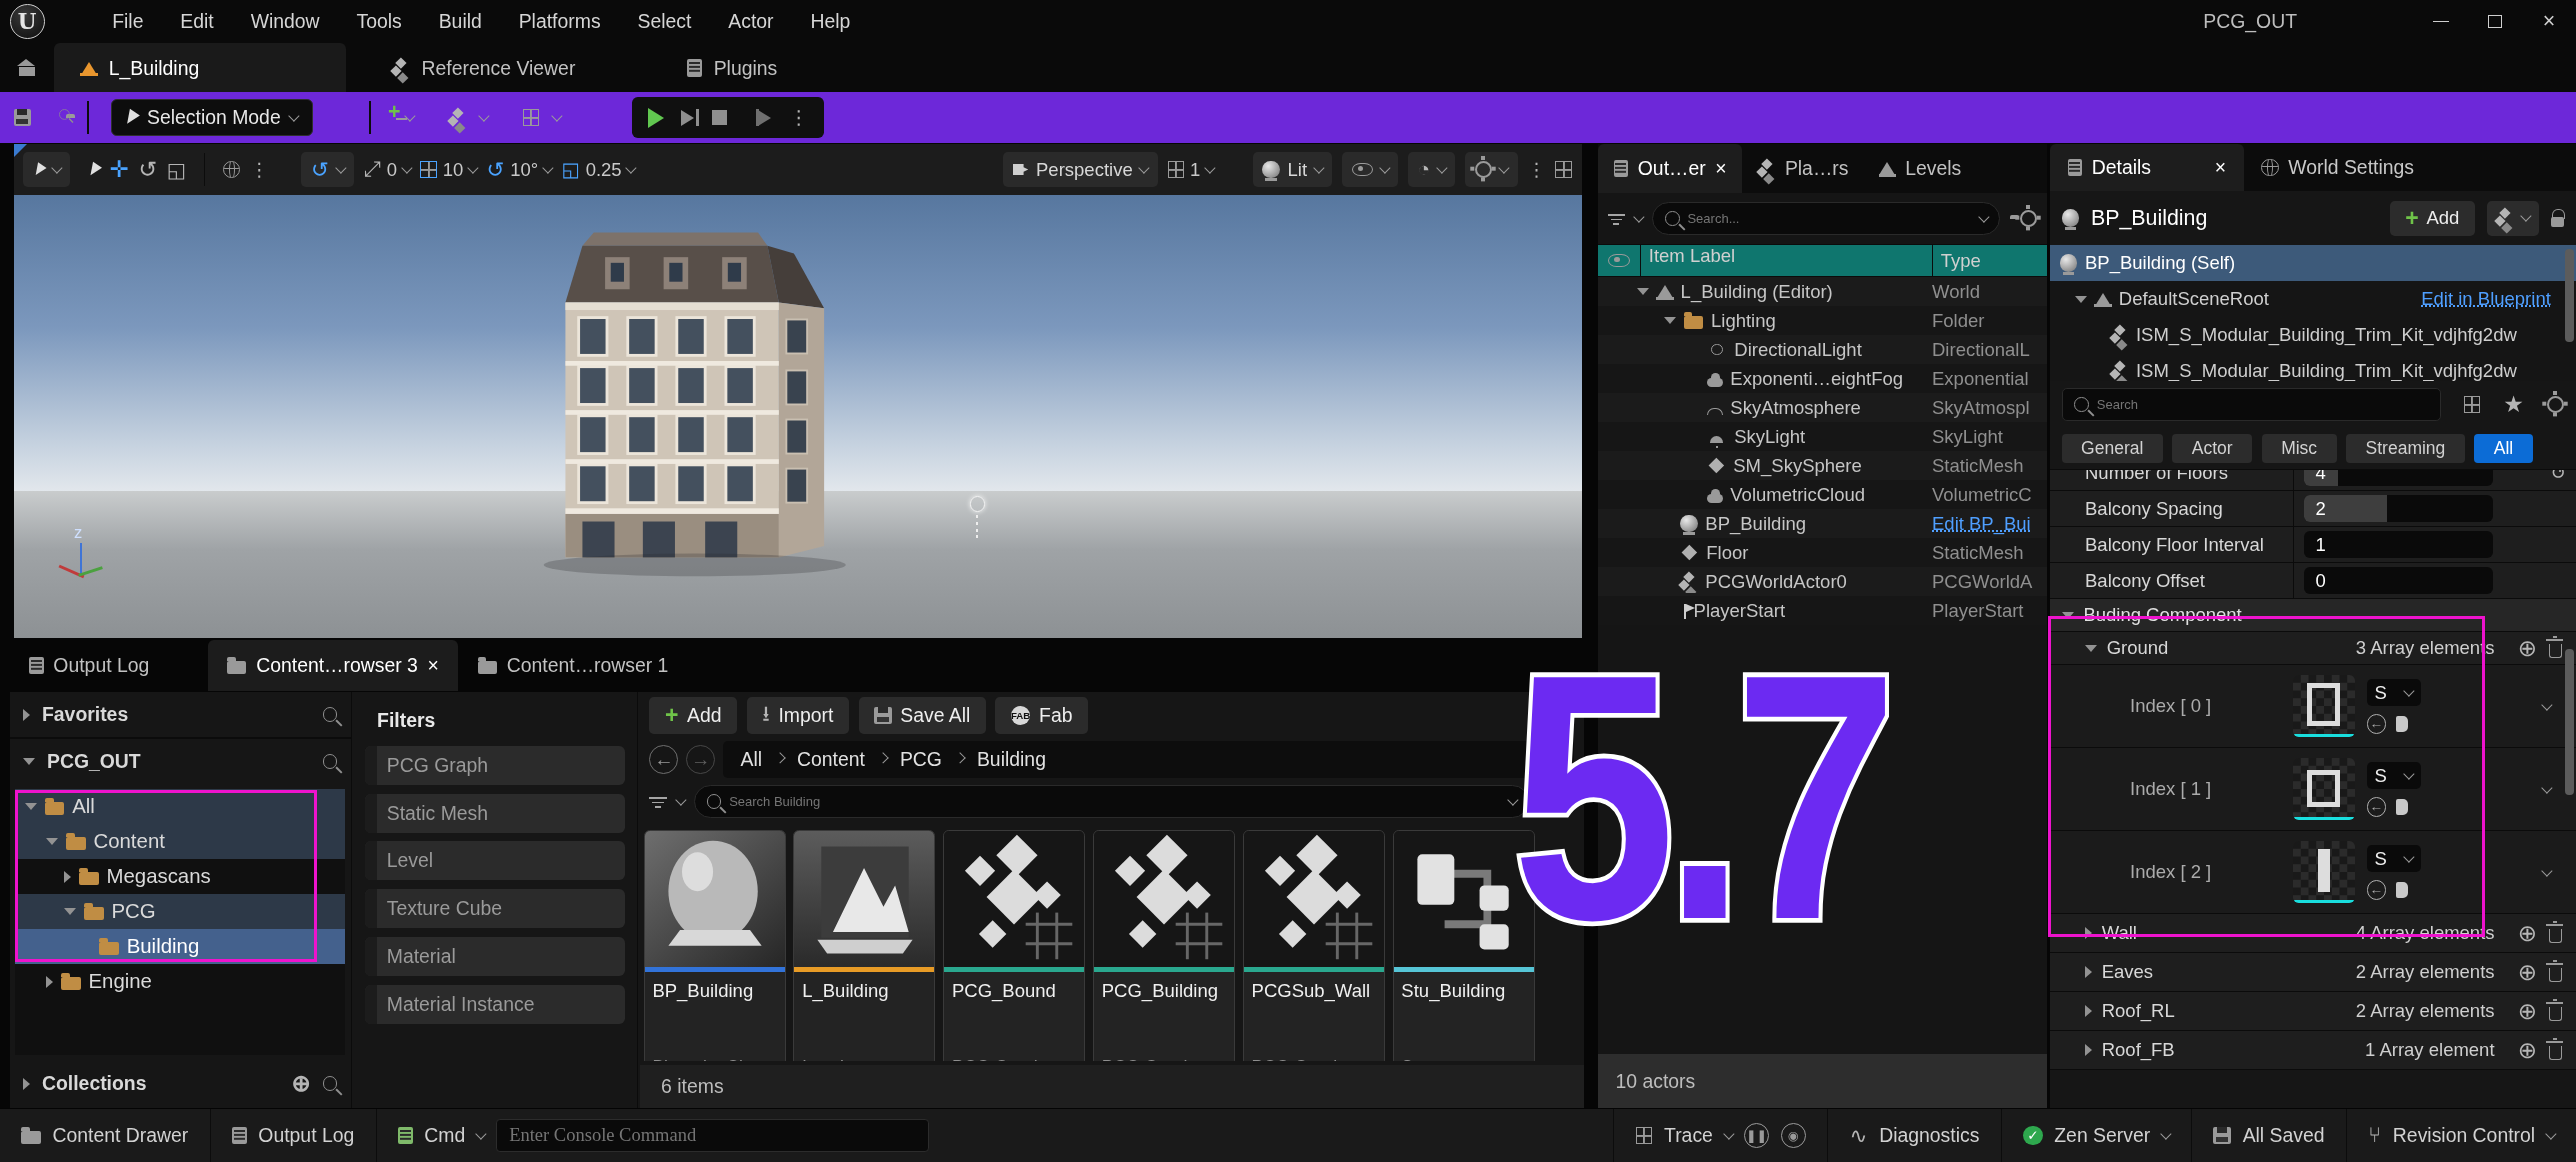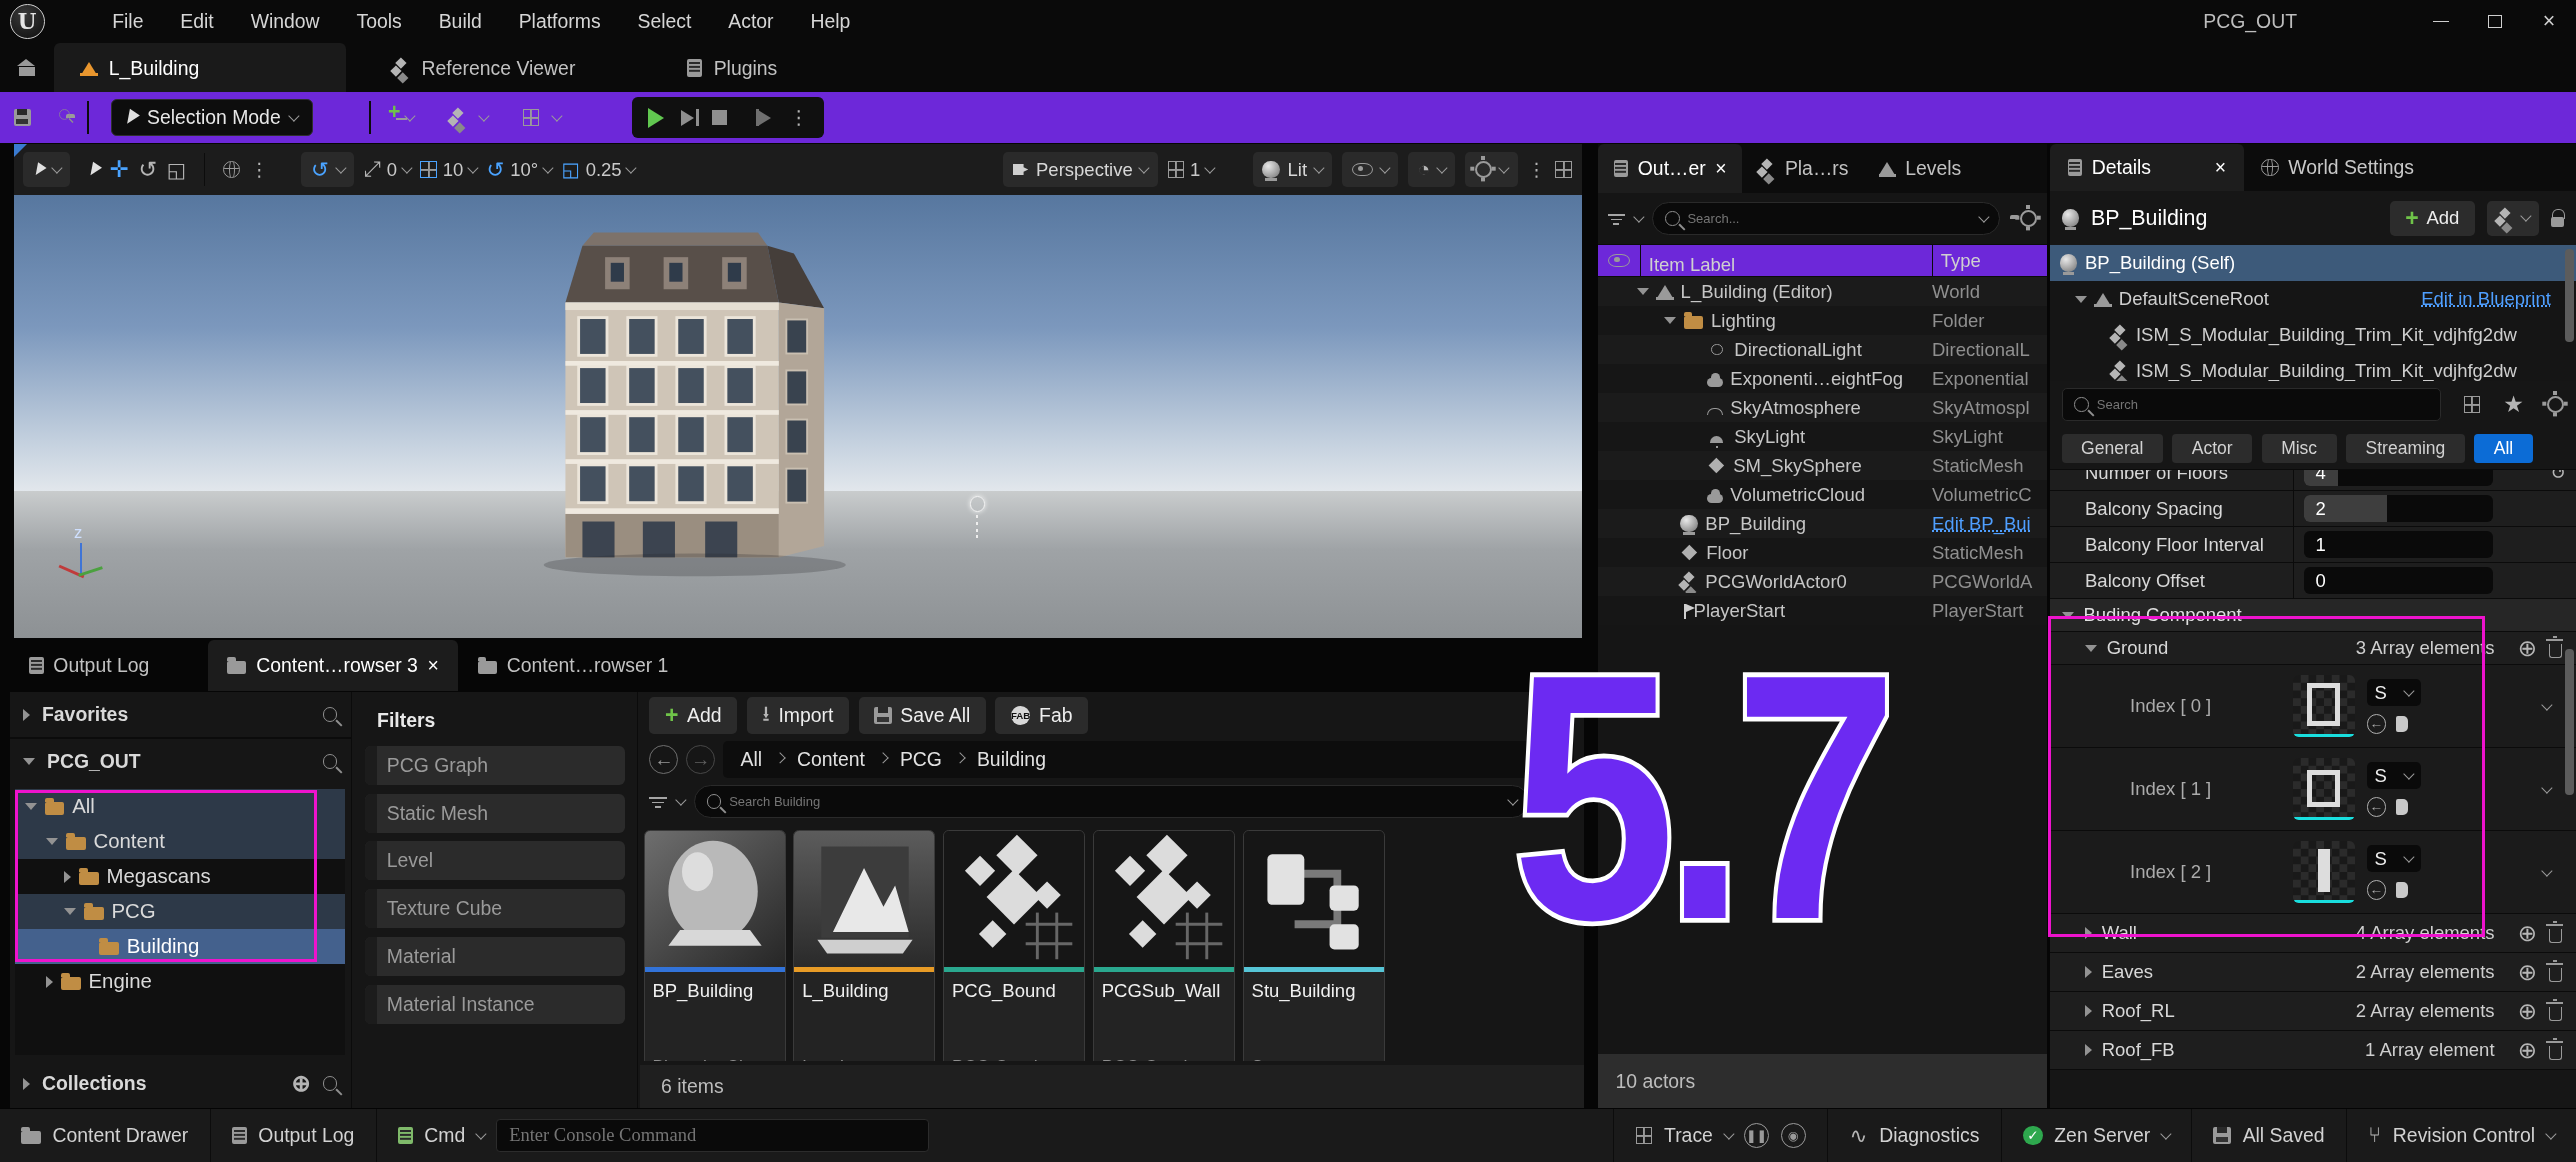--- a/index.html
+++ b/index.html
@@ -103,21 +103,21 @@
   .gzl{position:absolute;left:21.4px;top:-11.7px;color:#cfe0ff;font-size:16.5px}
 
   
   .outliner{left:1598px;top:144px;width:449px;height:964px;background:#151515}
   .otabs{height:49px;background:#0c0c0c;display:flex;align-items:flex-end}
   .otab{height:49px;display:flex;align-items:center;gap:9.7px;padding:0 15.5px;color:#c2c2c2;font-size:19.4px}
   .otab.active{background:#1d1d1d;border-radius:5.8px 5.8px 0 0;color:#fff}
   .osearch{height:51px;display:flex;align-items:center;gap:9.7px;padding:0 9.7px}
   .pill-input{flex:1;height:33px;background:#0a0a0a;border:1px solid #2a2a2a;border-radius:16.5px;display:flex;align-items:center;gap:7.8px;padding:0 11.7px}
   .pill-input input{flex:1;background:transparent;border:none;outline:none;color:#cfcfcf;font-size:13px;font-family:inherit;min-width:19.4px}
-  .ohdr{height:33px;background:#6d28d9;border-top:1px solid #0b0b0b;border-bottom:1px solid #0b0b0b;display:flex;align-items:flex-end;font-size:18.5px;color:#d0d0d0}
+  .ohdr{height:33px;background:#0f766e;border-top:1px solid #0b0b0b;border-bottom:1px solid #0b0b0b;display:flex;align-items:flex-start;font-size:18.5px;color:#d0d0d0}
   .ohdr .c1{width:43px;display:flex;justify-content:center;border-right:1px solid #0b0b0b;align-self:stretch;align-items:center}
   .ohdr .c2{flex:1;padding-left:7.8px}
   .ohdr .c3{width:115px;border-left:1px solid #0b0b0b;align-self:stretch;display:flex;align-items:center;padding-left:7.8px}
   .orow{height:29px;display:flex;align-items:center;font-size:18.5px;color:#c6c6c6}
   .orow:nth-child(odd){background:#1b1b1b}
   .orow:nth-child(even){background:#161616}
   .orow .lab{flex:1;display:flex;align-items:center;gap:7.8px;overflow:hidden;white-space:nowrap}
   .orow .typ{width:115px;color:#8f8f8f;overflow:hidden;white-space:nowrap;flex:none}
   .olink{color:#4f9fff;text-decoration:underline dotted}
   .ofoot{position:absolute;left:0;bottom:0;width:100%;height:54px;background:#2d2d2d;display:flex;align-items:center;padding:0 17.5px;color:#bdbdbd}
@@ -968,20 +968,42 @@
                 </g>
               <g stroke="#8a8a8a" stroke-width="3" opacity=".7">
                   <line x1="84" y1="96" x2="132" y2="96"></line>
                   <line x1="84" y1="116" x2="132" y2="116"></line>
                   <line x1="96" y1="84" x2="96" y2="132"></line>
                   <line x1="116" y1="84" x2="116" y2="132"></line>
                 </g>
             </svg>
           </div>
           <div class="tbar" style="background:#2aa88f"></div>
+          <div class="tname">PCG_Building</div>
+          <div class="ttype">PCG Graph</div>
+        </div>
+        <div class="tile">
+          <div class="tthumb" style="background:#161616">
+            <svg width="142" height="136" viewBox="0 0 146 140">
+              <g fill="#dcdcdc">
+                  <rect x="60" y="10" width="30" height="30" transform="rotate(45 75 25)"></rect>
+                  <rect x="52" y="48" width="40" height="40" transform="rotate(45 72 68)"></rect>
+                  <rect x="26" y="30" width="22" height="22" transform="rotate(45 37 41)"></rect>
+                  <rect x="96" y="56" width="20" height="20" transform="rotate(45 106 66)"></rect>
+                  <rect x="40" y="96" width="20" height="20" transform="rotate(45 50 106)"></rect>
+                </g>
+              <g stroke="#8a8a8a" stroke-width="3" opacity=".7">
+                  <line x1="84" y1="96" x2="132" y2="96"></line>
+                  <line x1="84" y1="116" x2="132" y2="116"></line>
+                  <line x1="96" y1="84" x2="96" y2="132"></line>
+                  <line x1="116" y1="84" x2="116" y2="132"></line>
+                </g>
+            </svg>
+          </div>
+          <div class="tbar" style="background:#2aa88f"></div>
           <div class="tname">PCGSub_Wall</div>
           <div class="ttype">PCG Graph</div>
         </div>
         <div class="tile">
           <div class="tthumb" style="background:#161616">
             <svg width="142" height="136" viewBox="0 0 146 140">
               <g stroke="#7a7a7a" stroke-width="8" fill="none">
                   <path d="M52 44 h44 v32"></path>
                   <path d="M52 96 h44 v-20"></path>
                 </g>

